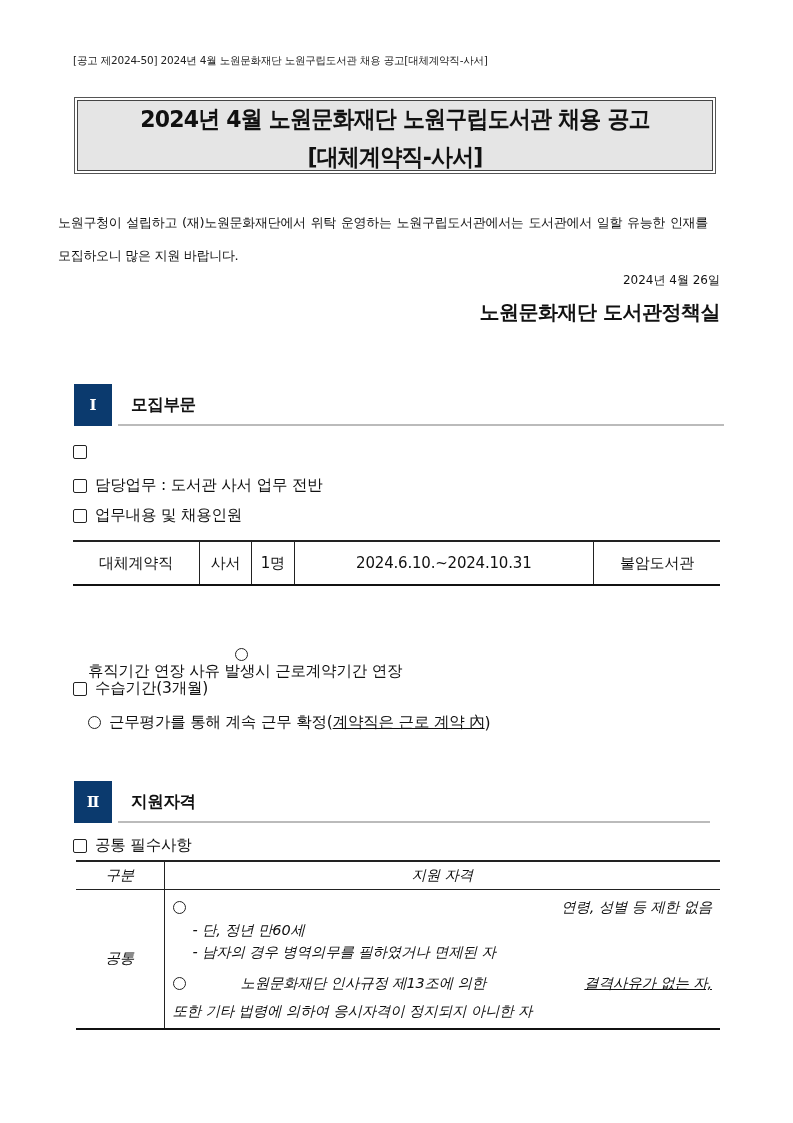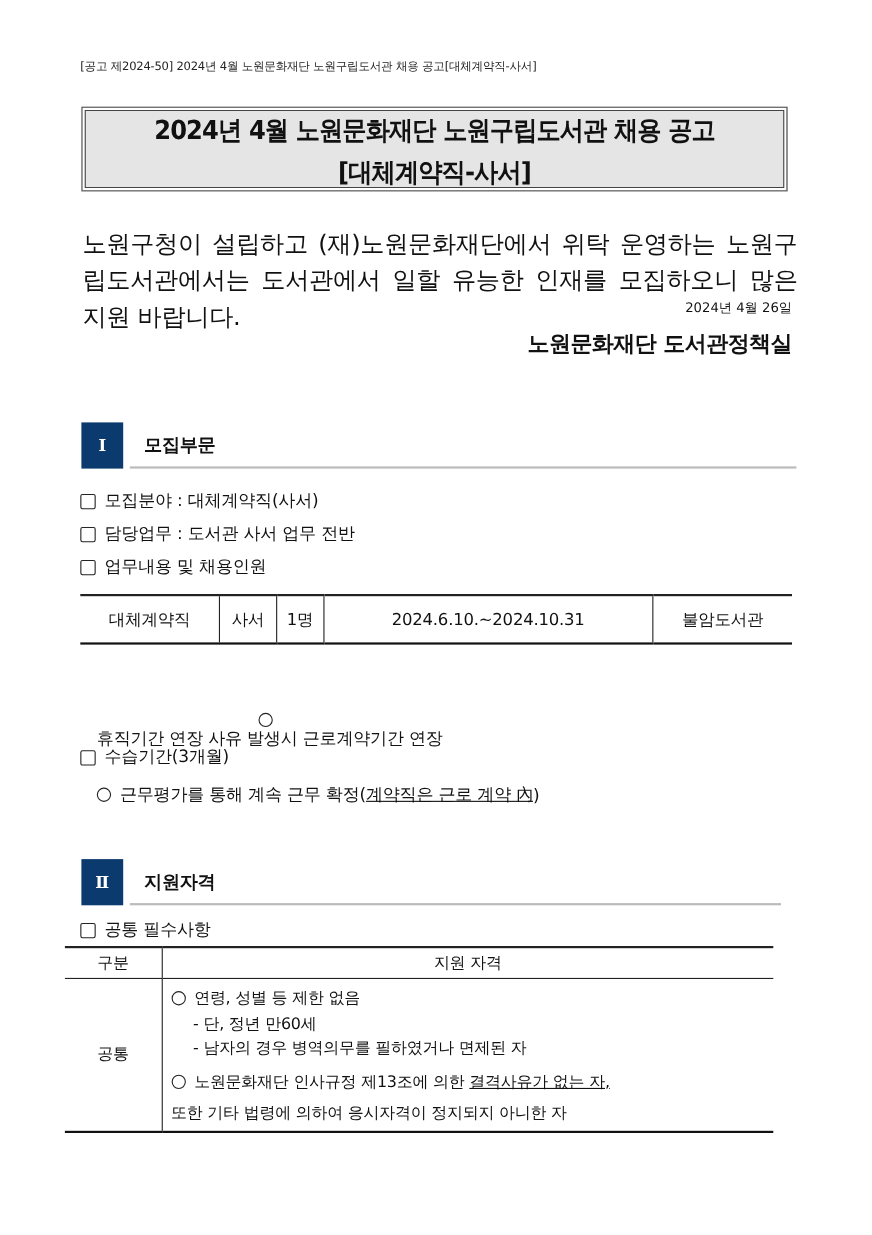--- a/index.html
+++ b/index.html
@@ -3,42 +3,42 @@
 <meta charset="utf-8">
 <style>
   * { box-sizing: border-box; margin: 0; padding: 0; }
   html, body { width: 793px; height: 1123px; background: #ffffff; }
   body { position: relative; font-family: "DejaVu Sans", sans-serif; color: #111; overflow: hidden; }
   .abs { position: absolute; }
   .header-line { left: 73px; top: 54px; font-size: 10.5px; color: #222; white-space: nowrap; letter-spacing: -0.2px; }
   .title-box { left: 74px; top: 97px; width: 642px; height: 77px; border: 1px solid #555; box-shadow: inset 0 0 0 2px #fff, inset 0 0 0 3px #444; background: #e5e5e5; }
   .title-box .t1 { position: absolute; left: 0; right: 0; top: 6px; text-align: center; font-size: 22px; font-weight: bold; letter-spacing: -0.8px; transform: scaleY(1.08); }
   .title-box .t2 { position: absolute; left: 0; right: 0; top: 44px; text-align: center; font-size: 22px; font-weight: bold; letter-spacing: -0.8px; transform: scaleY(1.08); }
-  .intro { left: 75px; top: 206px; width: 650px; font-size: 22px; line-height: 33px; letter-spacing: -0.3px; text-align: justify; }
+  .intro { left: 58px; top: 206px; width: 650px; font-size: 13px; line-height: 33px; letter-spacing: -0.3px; text-align: justify; }
   .date { right: 73px; top: 272px; font-size: 12px; }
   .org { right: 73px; top: 299px; font-size: 20px; font-weight: bold; letter-spacing: -0.5px; }
   .sec-badge { width: 38px; height: 42px; background: #0b3a6e; color: #fff; font-family: "DejaVu Serif", serif; font-weight: bold; font-size: 15px; display: flex; align-items: center; justify-content: center; }
   .sec-title { font-size: 16.5px; font-weight: bold; letter-spacing: -0.3px; }
   .sec-rule { height: 2px; background: #bbb; }
   .checkline { font-size: 15.5px; letter-spacing: -0.2px; display: flex; align-items: center; white-space: nowrap; }
   .box { display: inline-block; width: 14px; height: 14px; border: 1px solid #222; border-radius: 2px; margin-right: 8px; flex: none; }
   .circ { display: inline-block; width: 13px; height: 13px; border: 1px solid #222; border-radius: 50%; margin-right: 8px; flex: none; }
   table { border-collapse: collapse; }
   .t-recruit { left: 73px; top: 540px; width: 647px; }
   .t-recruit td { border-left: 1px solid #222; height: 44px; text-align: center; font-size: 15px; letter-spacing: -0.2px; }
   .t-recruit td:first-child { border-left: none; }
   .t-recruit tr:first-child td { border-top: 2px solid #222; border-bottom: 1px solid #222; }
   .t-recruit tr:last-child td { border-bottom: 2px solid #111; }
-  .t-qual { left: 59px; top: 860px; width: 644px; }
+  .t-qual { left: 76px; top: 860px; width: 644px; font-style: italic; }
   .t-qual td { border-left: 1px solid #222; font-size: 14.5px; letter-spacing: -0.2px; vertical-align: top; }
   .t-qual td:first-child { border-left: none; text-align: center; vertical-align: middle; }
   .t-qual tr.hd td { border-top: 2px solid #222; border-bottom: 1px solid #222; height: 28px; text-align: center; vertical-align: middle; }
   .t-qual tr.bd td { border-bottom: 2px solid #111; height: 138px; }
   .qual-cell { padding: 6px 8px 4px 8px; }
-  .qline { display: flex; align-items: center; height: 24px; white-space: nowrap; }
+  .qline { display: flex; align-items: center; height: 24px; white-space: nowrap; justify-content: space-between; }
   .qsub { padding-left: 20px; height: 22px; display: flex; align-items: center; white-space: nowrap; }
   .qline.gap { margin-top: 8px; }
   .u { text-decoration: underline; }
 </style>
 </head>
 <body>
 
 <div class="abs header-line">[공고 제2024-50] 2024년 4월 노원문화재단 노원구립도서관 채용 공고[대체계약직-사서]</div>
 
 <div class="abs title-box">
@@ -49,21 +49,20 @@
 <div class="abs intro">노원구청이 설립하고 (재)노원문화재단에서 위탁 운영하는 노원구립도서관에서는 도서관에서 일할 유능한 인재를 모집하오니 많은 지원 바랍니다.</div>
 <div class="abs date">2024년 4월 26일</div>
 <div class="abs org">노원문화재단 도서관정책실</div>
 
 <div class="abs sec-badge" style="left:74px; top:384px;">Ⅰ</div>
 <div class="abs sec-title" style="left:131px; top:394px;">모집부문</div>
 <div class="abs sec-rule" style="left:118px; top:424px; width:606px;"></div>
 
 <div class="abs checkline" style="left:73px; top:445px;">
   <span class="box"></span>
-  <span>모집분야 : 대체계약직(사서)</span>
 </div>
 <div class="abs checkline" style="left:73px; top:475px;">
   <span class="box"></span>
   <span>담당업무 : 도서관 사서 업무 전반</span>
 </div>
 <div class="abs checkline" style="left:73px; top:505px;">
   <span class="box"></span>
   <span>업무내용 및 채용인원</span>
 </div>
 

